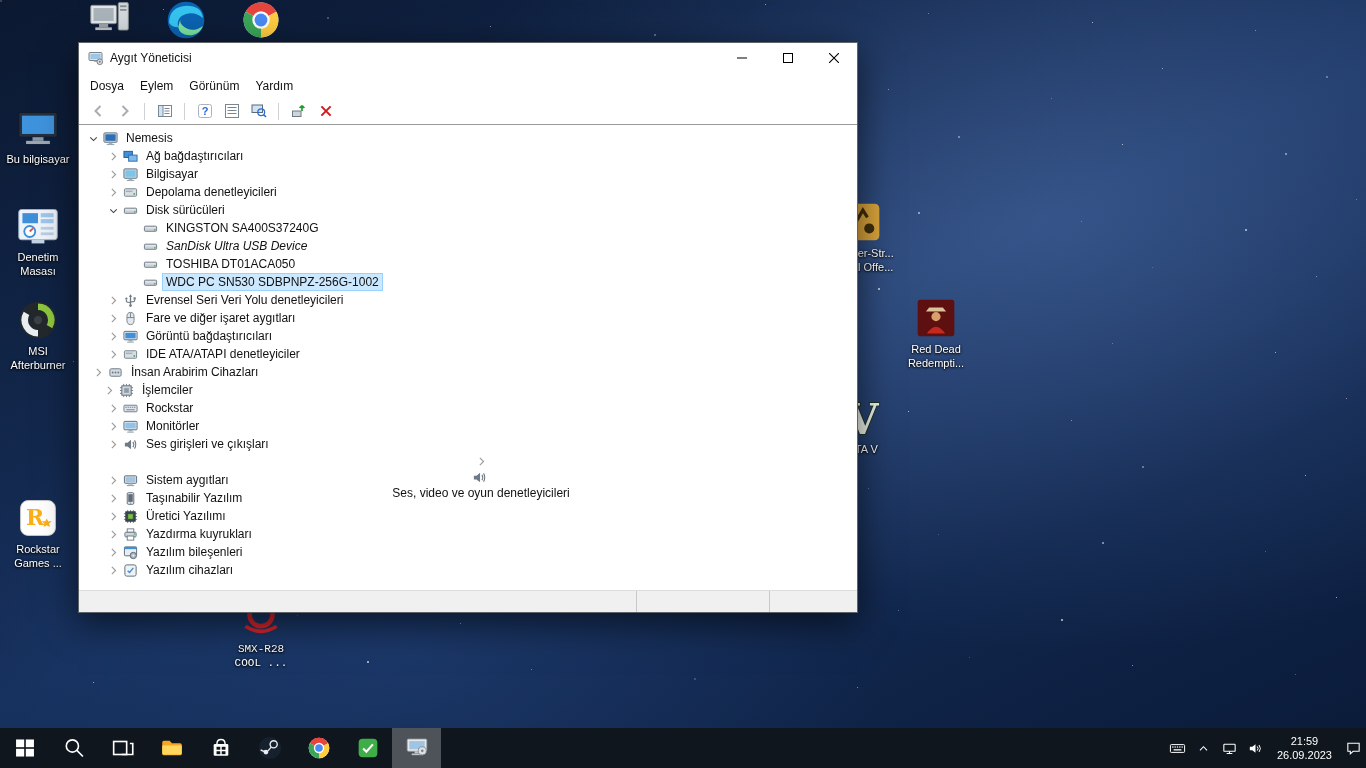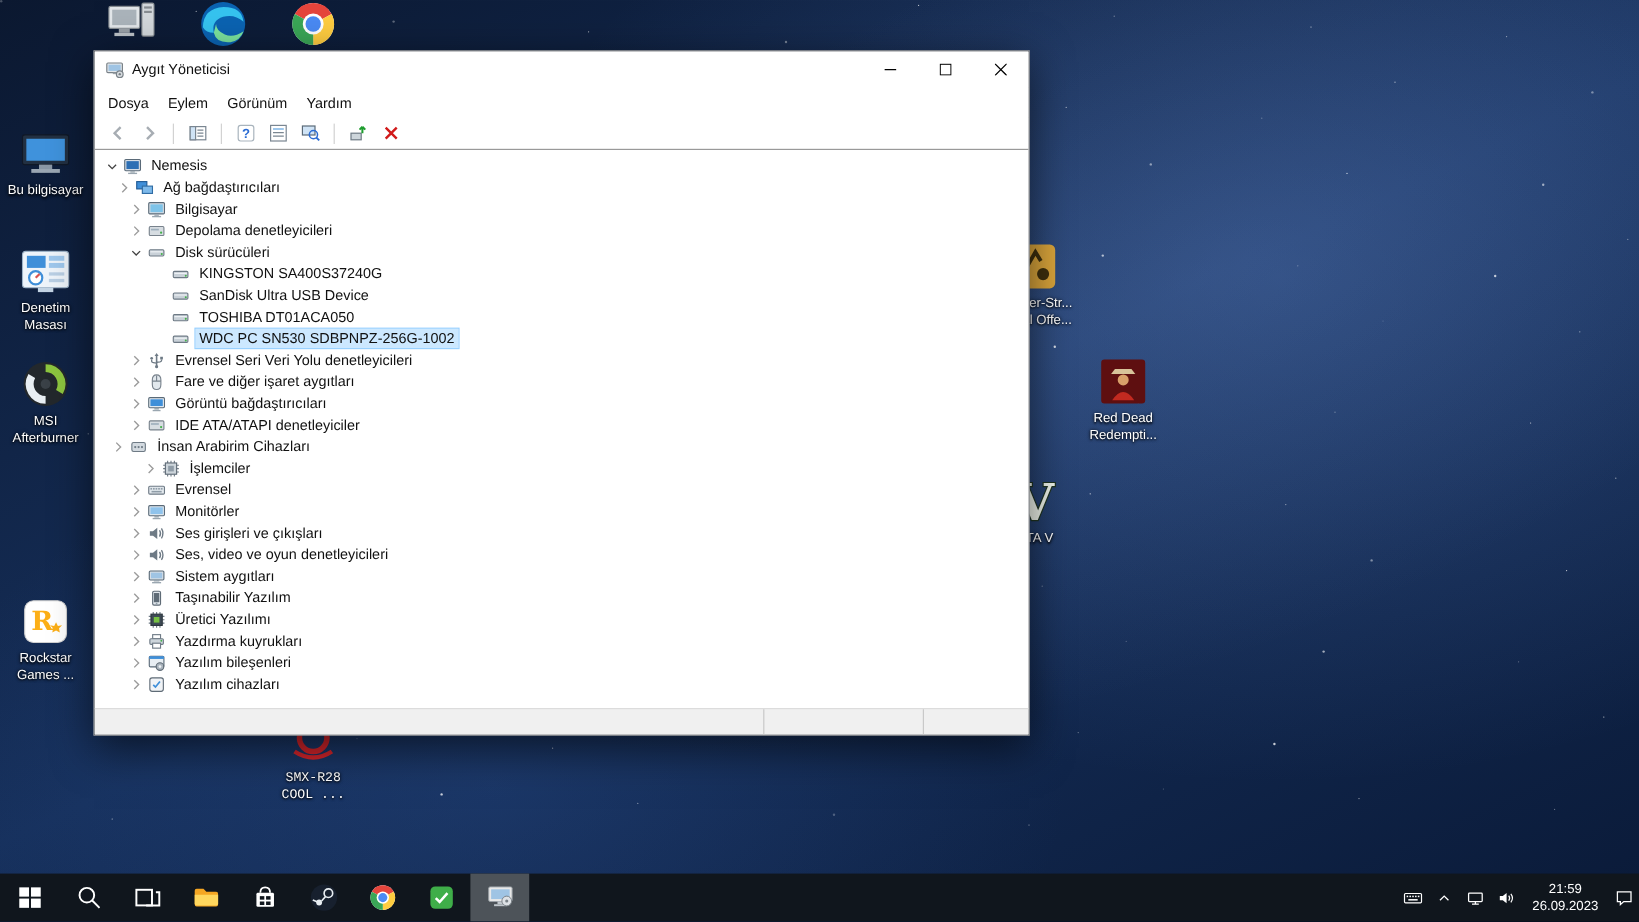--- a/index.html
+++ b/index.html
@@ -365,21 +365,21 @@
           <span class="ticon">
             <svg viewBox="0 0 16 16" width="100%" height="100%">
               <rect x="1" y="2" width="14" height="10" rx="1" fill="#d7dee5" stroke="#5a6a78"></rect>
               <rect x="2.5" y="3.5" width="11" height="7" fill="#2d6fb4"></rect>
               <rect x="6" y="12.5" width="4" height="1.2" fill="#9aa6b0"></rect>
               <rect x="4" y="13.8" width="8" height="1.2" fill="#9aa6b0"></rect>
             </svg>
           </span>
           <span class="tlabel">Nemesis</span>
         </div>
-        <div class="trow" style="padding-left: 16px; text-align: right;">
+        <div class="trow" style="padding-left: 26px; text-align: right;">
           <span class="chev">
             <svg viewBox="0 0 16 16" width="100%" height="100%">
               <path d="M6 3.5 L10.5 8 L6 12.5" fill="none" stroke="#9b9b9b" stroke-width="1.4"></path>
             </svg>
           </span>
           <span class="ticon">
             <svg viewBox="0 0 16 16" width="100%" height="100%">
               <rect x="1" y="2.5" width="9" height="6.5" fill="#3f8fd9" stroke="#1f5a94"></rect>
               <rect x="6" y="6.5" width="9" height="6.5" fill="#7db9ea" stroke="#2f6ca4"></rect>
             </svg>
@@ -436,21 +436,21 @@
           <span class="chev"></span>
           <span class="ticon">
             <svg viewBox="0 0 16 16" width="100%" height="100%">
               <rect x="1.5" y="5.5" width="13" height="5.5" rx="1" fill="#c9d1d8" stroke="#6e7a85"></rect>
               <rect x="2.5" y="6.8" width="11" height="1" fill="#eef2f5"></rect>
               <circle cx="12.6" cy="9.3" r="0.9" fill="#43b049"></circle>
             </svg>
           </span>
           <span class="tlabel">KINGSTON SA400S37240G</span>
         </div>
-        <div class="trow" style="padding-left: 46px;">
+        <div class="trow" style="padding-left: 46px; font-style: italic;">
           <span class="chev"></span>
           <span class="ticon">
             <svg viewBox="0 0 16 16" width="100%" height="100%">
               <rect x="1.5" y="5.5" width="13" height="5.5" rx="1" fill="#c9d1d8" stroke="#6e7a85"></rect>
               <rect x="2.5" y="6.8" width="11" height="1" fill="#eef2f5"></rect>
               <circle cx="12.6" cy="9.3" r="0.9" fill="#43b049"></circle>
             </svg>
           </span>
           <span class="tlabel">SanDisk Ultra USB Device</span>
         </div>
@@ -549,21 +549,21 @@
           <span class="ticon">
             <svg viewBox="0 0 16 16" width="100%" height="100%">
               <rect x="2" y="4" width="12" height="8" rx="1.5" fill="#d3dae0" stroke="#6e7a85"></rect>
               <circle cx="5" cy="8" r="1" fill="#6e7a85"></circle>
               <circle cx="8" cy="8" r="1" fill="#6e7a85"></circle>
               <circle cx="11" cy="8" r="1" fill="#6e7a85"></circle>
             </svg>
           </span>
           <span class="tlabel">İnsan Arabirim Cihazları</span>
         </div>
-        <div class="trow" style="padding-left: 38px;">
+        <div class="trow" style="padding-left: 22px;">
           <span class="chev">
             <svg viewBox="0 0 16 16" width="100%" height="100%">
               <path d="M6 3.5 L10.5 8 L6 12.5" fill="none" stroke="#9b9b9b" stroke-width="1.4"></path>
             </svg>
           </span>
           <span class="ticon">
             <svg viewBox="0 0 16 16" width="100%" height="100%">
               <path d="M5 1v2M8 1v2M11 1v2M5 13v2M8 13v2M11 13v2M1 5h2M1 8h2M1 11h2M13 5h2M13 8h2M13 11h2" stroke="#6e7a85"></path>
               <rect x="3" y="3" width="10" height="10" fill="#cdd5db" stroke="#5f6b76"></rect>
               <rect x="5.5" y="5.5" width="5" height="5" fill="#8f9ca7"></rect>
@@ -583,21 +583,21 @@
               <g fill="#8f9ca7">
                 <rect x="2.5" y="6" width="1.5" height="1.5"></rect>
                 <rect x="4.8" y="6" width="1.5" height="1.5"></rect>
                 <rect x="7.1" y="6" width="1.5" height="1.5"></rect>
                 <rect x="9.4" y="6" width="1.5" height="1.5"></rect>
                 <rect x="11.7" y="6" width="1.6" height="1.5"></rect>
                 <rect x="3.5" y="8.6" width="9" height="1.4"></rect>
               </g>
             </svg>
           </span>
-          <span class="tlabel">Evrensel</span>
+          <span class="tlabel">Rockstar</span>
         </div>
         <div class="trow" style="padding-left: 26px;">
           <span class="chev">
             <svg viewBox="0 0 16 16" width="100%" height="100%">
               <path d="M6 3.5 L10.5 8 L6 12.5" fill="none" stroke="#9b9b9b" stroke-width="1.4"></path>
             </svg>
           </span>
           <span class="ticon">
             <svg viewBox="0 0 16 16" width="100%" height="100%">
               <rect x="1" y="2.5" width="14" height="9" rx="1" fill="#dfe7ee" stroke="#5a6a78"></rect>
@@ -616,21 +616,21 @@
           </span>
           <span class="ticon">
             <svg viewBox="0 0 16 16" width="100%" height="100%">
               <path d="M2 6 H4.8 L8.6 3 V13 L4.8 10 H2 Z" fill="#6e7a85"></path>
               <path d="M10.6 5.2 Q12.4 8 10.6 10.8" fill="none" stroke="#6e7a85" stroke-width="1.2"></path>
               <path d="M12.3 3.6 Q15 8 12.3 12.4" fill="none" stroke="#6e7a85" stroke-width="1.2"></path>
             </svg>
           </span>
           <span class="tlabel">Ses girişleri ve çıkışları</span>
         </div>
-        <div class="trow" style="padding-left: 26px;">
+        <div class="trow" style="padding-left: 26px; flex-direction: column;">
           <span class="chev">
             <svg viewBox="0 0 16 16" width="100%" height="100%">
               <path d="M6 3.5 L10.5 8 L6 12.5" fill="none" stroke="#9b9b9b" stroke-width="1.4"></path>
             </svg>
           </span>
           <span class="ticon">
             <svg viewBox="0 0 16 16" width="100%" height="100%">
               <path d="M2 6 H4.8 L8.6 3 V13 L4.8 10 H2 Z" fill="#6e7a85"></path>
               <path d="M10.6 5.2 Q12.4 8 10.6 10.8" fill="none" stroke="#6e7a85" stroke-width="1.2"></path>
               <path d="M12.3 3.6 Q15 8 12.3 12.4" fill="none" stroke="#6e7a85" stroke-width="1.2"></path>

